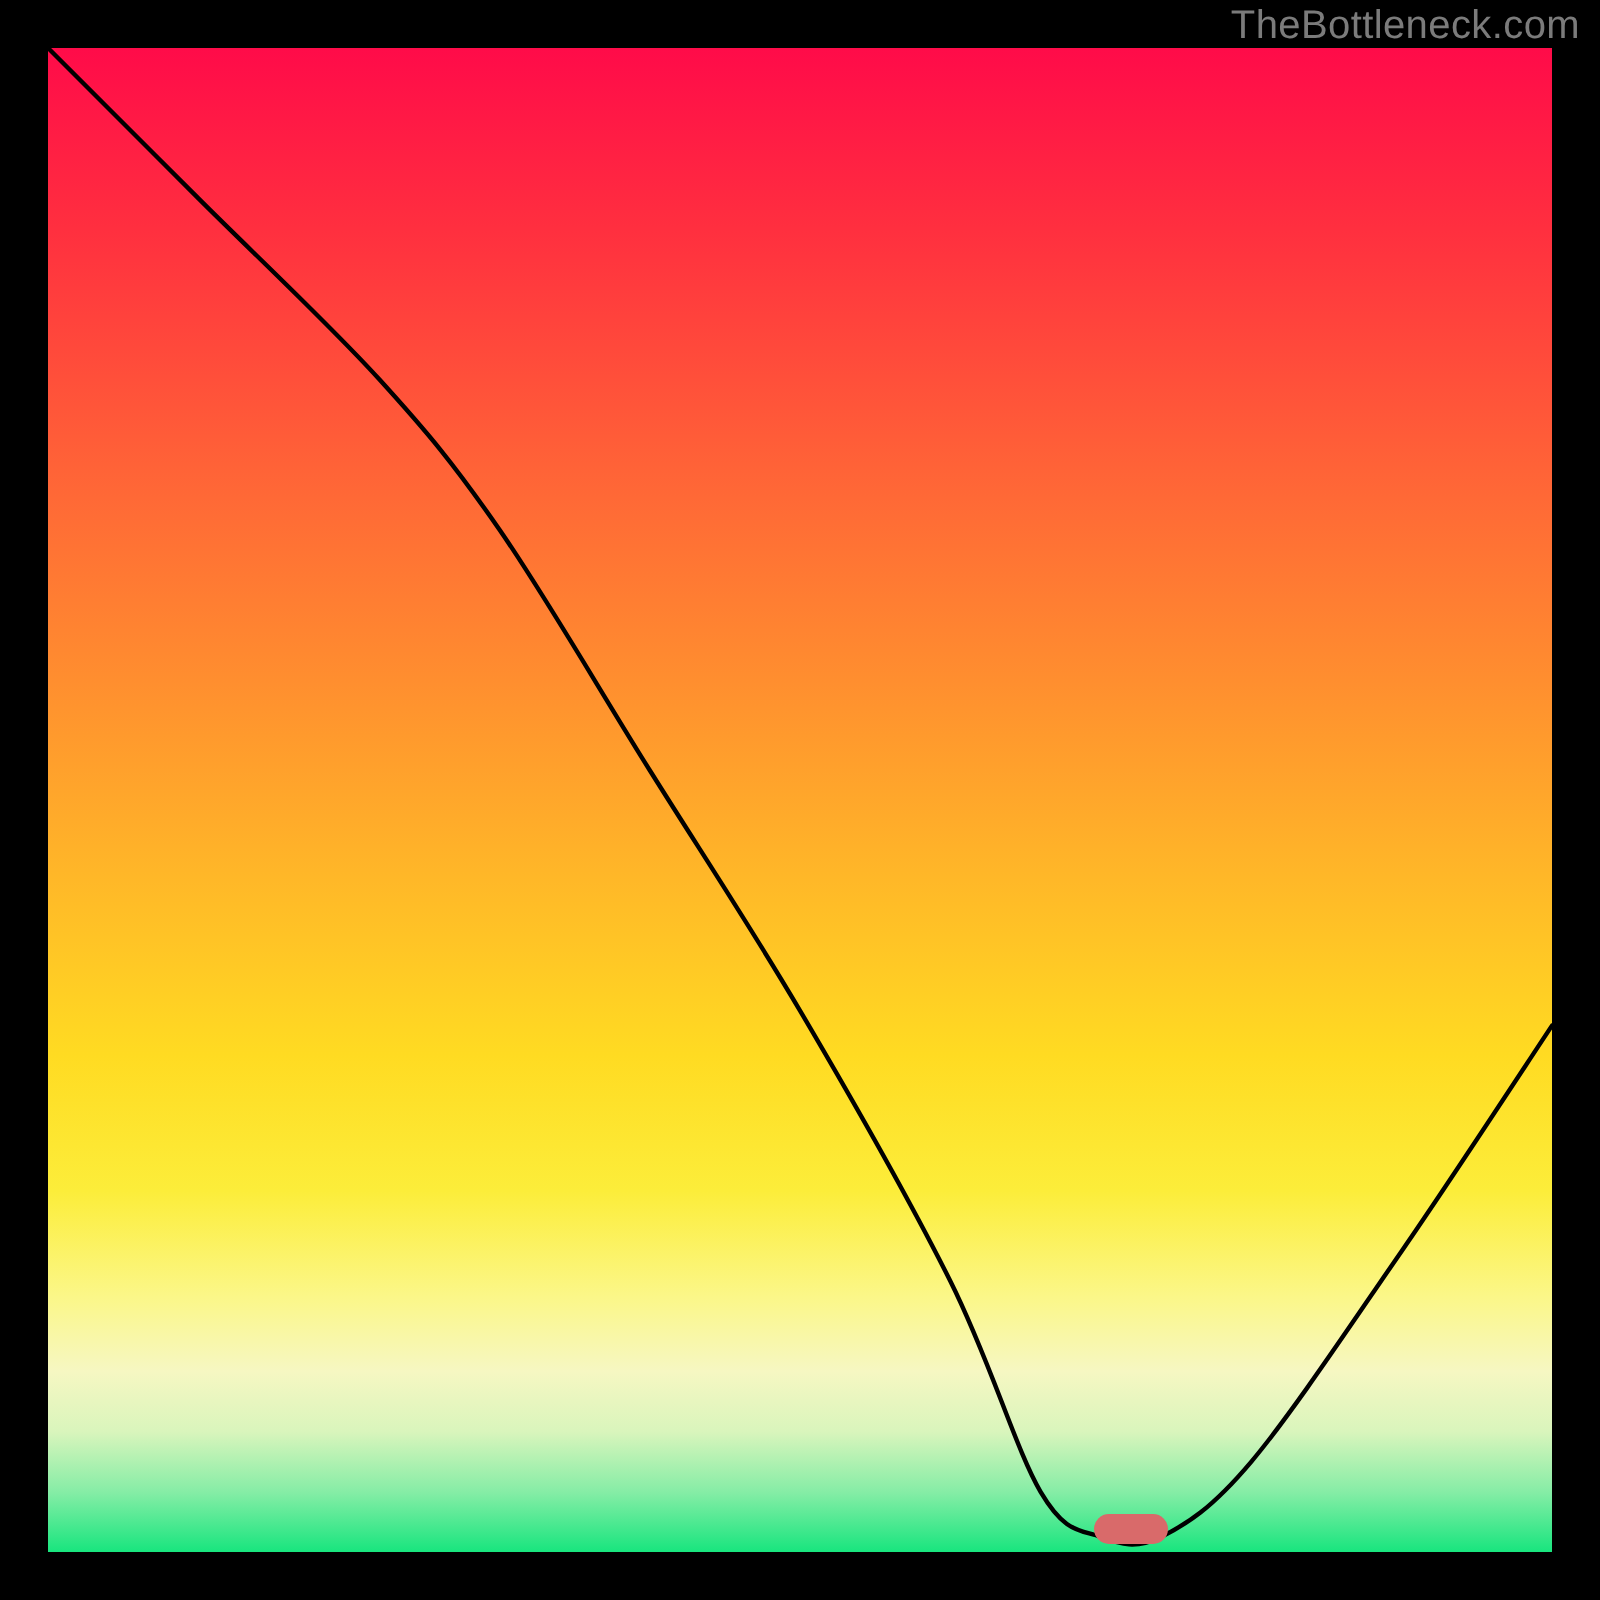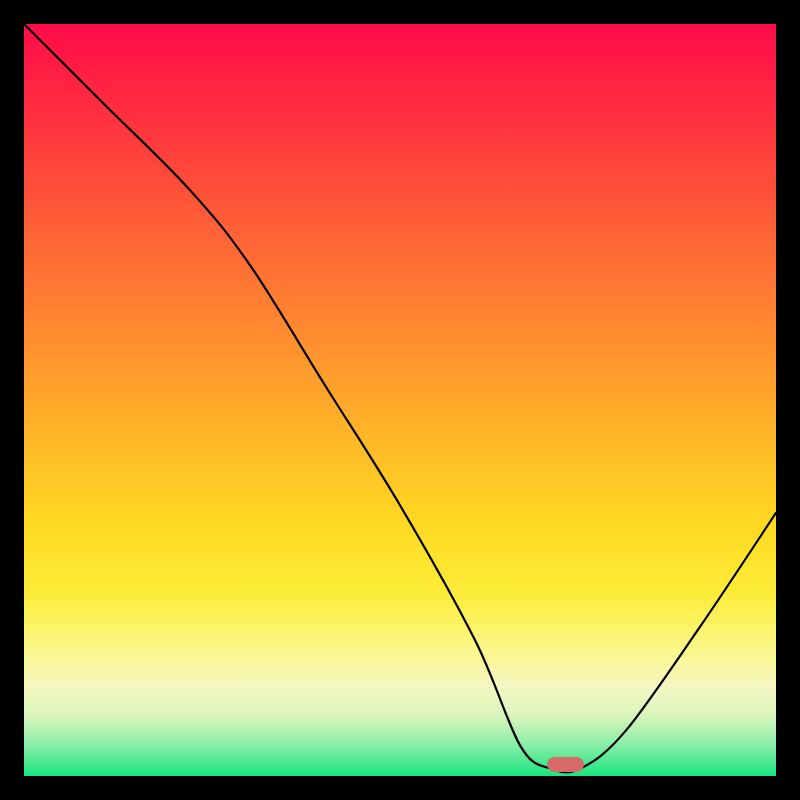--- a/index.html
+++ b/index.html
@@ -68,13 +68,14 @@
 </head>
 <body>
 
 <div class="frame">
   <div class="plot">
     <svg class="curve-svg" viewBox="0 0 752 752" preserveAspectRatio="none">
       <path id="curve-path" d="M 0.0 0.0 C 12.5 12.5, 47.6 47.6, 75.2 75.2 C 102.8 102.8, 140.4 137.9, 165.4 165.4 C 190.5 193.0, 203.0 208.1, 225.6 240.6 C 248.2 273.2, 275.7 320.9, 300.8 361.0 C 325.9 401.1, 350.9 438.7, 376.0 481.3 C 401.1 523.9, 431.1 576.5, 451.2 616.6 C 471.3 656.7, 483.8 700.6, 496.3 721.9 C 508.9 743.2, 516.4 740.7, 526.4 744.5 C 536.4 748.2, 543.9 750.7, 556.5 744.5 C 569.0 738.2, 581.5 730.7, 601.6 706.9 C 621.7 683.1, 651.7 637.9, 676.8 601.6 C 701.9 565.3, 739.5 507.6, 752.0 488.8" fill="none" stroke="#000" stroke-width="2.2" stroke-linejoin="round" stroke-linecap="round"></path>
     </svg>
     <div id="marker" class="marker" style="left: 522.64px; top: 733.2px; width: 37.6px; height: 15.04px; background: rgb(217, 106, 106);"></div>
   </div>
+  <div class="watermark">TheBottleneck.com</div>
 </div>
 
 </body></html>

